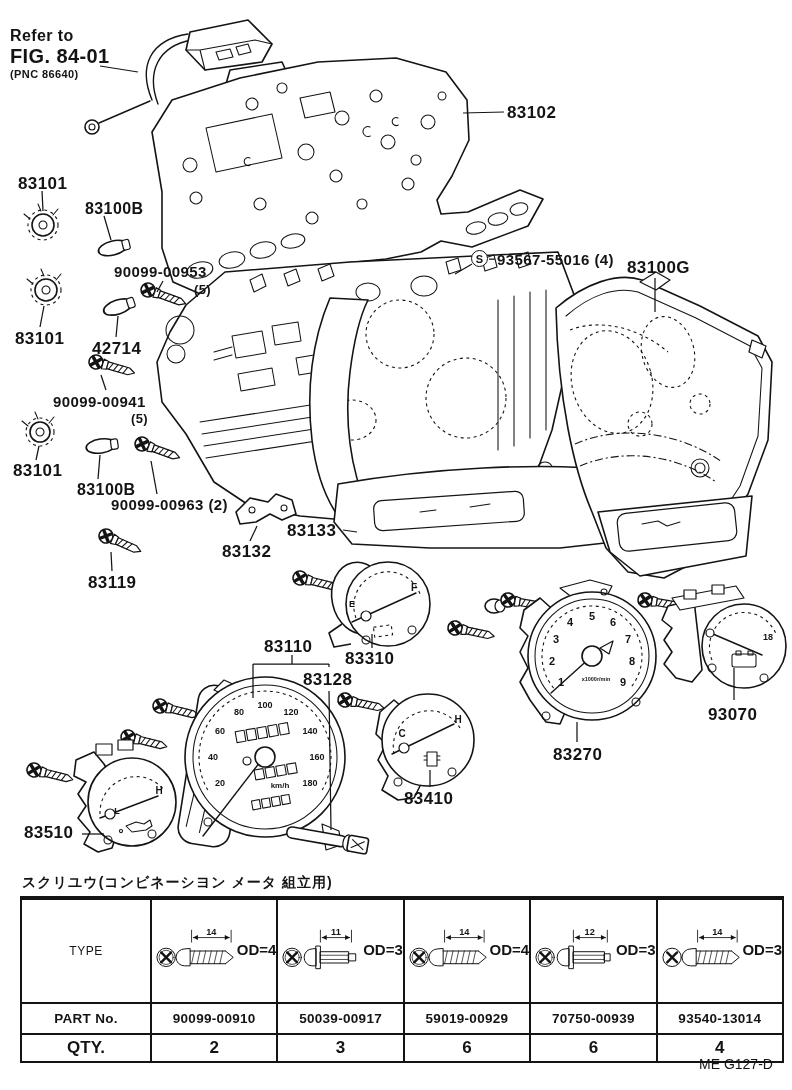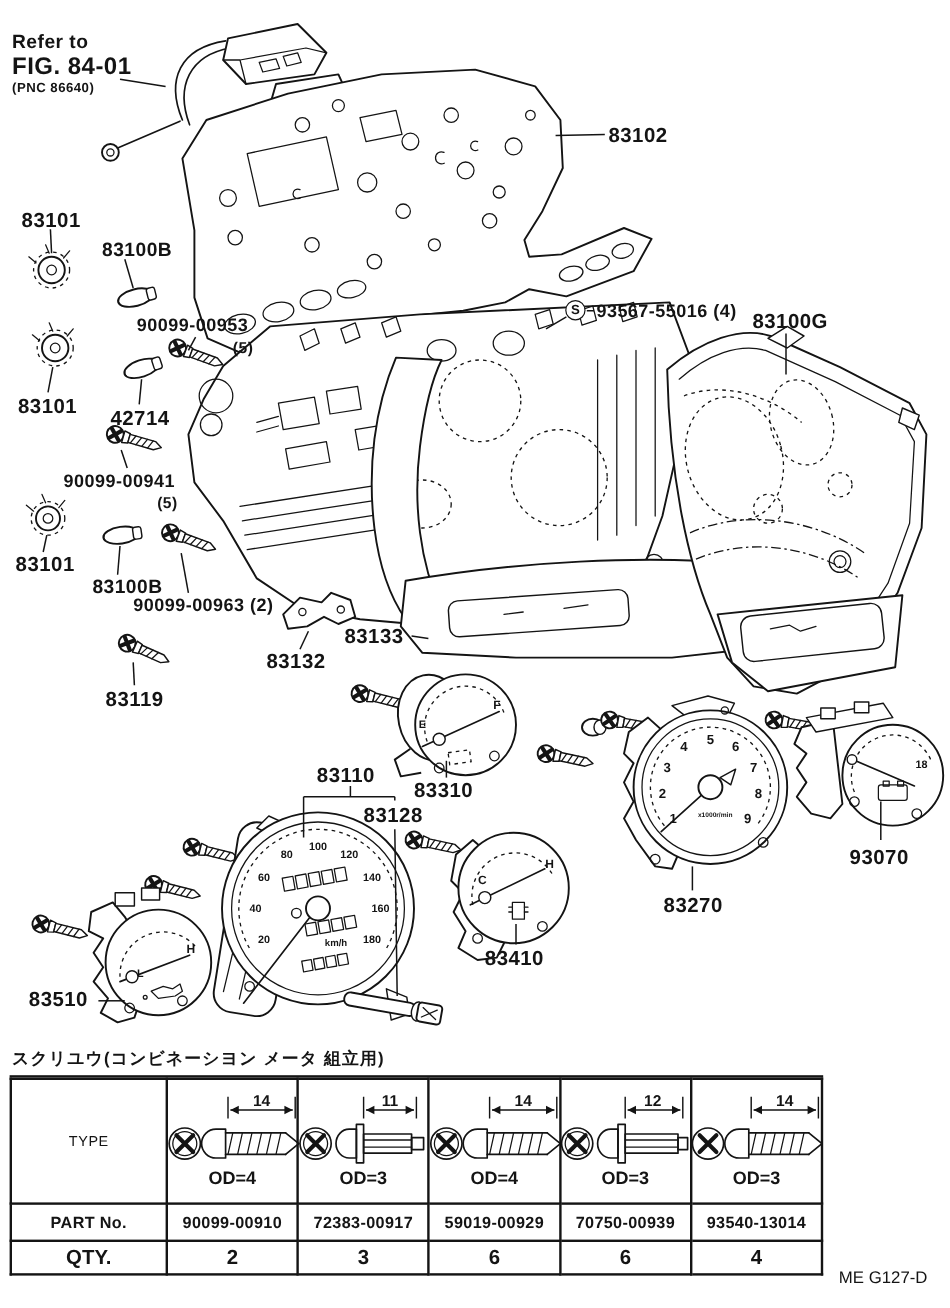--- a/index.html
+++ b/index.html
@@ -7,31 +7,31 @@
   .page{position:relative;width:792px;height:1090px;background:#fff;color:#141414;
         font-family:"Liberation Sans",sans-serif;overflow:hidden}
   .diagram-svg{position:absolute;left:0;top:0}
   .callout{position:absolute;font-weight:700;white-space:nowrap;color:#141414;letter-spacing:.4px;line-height:1}
   .fs20{font-size:20px}.fs17{font-size:17px}.fs16{font-size:16px}.fs15{font-size:15px}
   .fs13{font-size:13px}.fs11{font-size:11px}
   .s-circle{position:absolute;width:17px;height:17px;border:1.7px solid #141414;border-radius:50%;
             font-size:11px;font-weight:700;display:flex;align-items:center;justify-content:center;
             background:#fff;color:#141414}
   
-  .parts-table{position:absolute;left:8px;top:874px;width:678px}
+  .parts-table{position:absolute;left:20px;top:874px;width:764px}
   .pt-title{font-size:14px;font-weight:700;padding:0 0 4px 2px;border-bottom:2px solid #141414;letter-spacing:1px}
   .parts-table table{width:100%;border-collapse:collapse;table-layout:fixed}
   .parts-table td{border:2px solid #141414;text-align:center;vertical-align:middle;padding:0}
   .parts-table col.c0{width:130px}
   .rowlabel{font-size:12px;font-weight:400;letter-spacing:.5px}
   .typecell{height:104px}
   .partno td{font-size:13.5px;font-weight:700;height:31px;letter-spacing:.3px}
   .qtyrow td{font-size:17px;font-weight:700;height:28px}
   .odlabel{font-size:15px;font-weight:700;margin-top:-3px}
-  .screwbox{display:flex;flex-direction:column;align-items:center;justify-content:center}
+  .screwbox{display:flex;flex-direction:row;align-items:center;justify-content:center}
   .footer-code{position:absolute;left:699px;top:1056px;font-size:14px;font-weight:400}
   
   .k {stroke:#141414;fill:none;stroke-width:1.4;stroke-linecap:round;stroke-linejoin:round}
   .kt{stroke:#141414;fill:none;stroke-width:1.05;stroke-linecap:round;stroke-linejoin:round}
   .kw{stroke:#141414;fill:#fff;stroke-width:1.6;stroke-linejoin:round}
   .kw2{stroke:#141414;fill:#fff;stroke-width:1.2;stroke-linejoin:round}
   .kd{stroke:#141414;fill:none;stroke-width:1.1;stroke-dasharray:3,3.5}
   .kdd{stroke:#141414;fill:none;stroke-width:1.1;stroke-dasharray:8,3,2,3}
   .ld{stroke:#141414;fill:none;stroke-width:1.25}
   text.dial{fill:#141414;font-family:"Liberation Sans",sans-serif;font-weight:700}
@@ -553,21 +553,21 @@
           <path class="kt" d="M60,33 l-4,18 M68,33 l-4,18 M76,33 l-4,18 M84,33 l-4,18 M92,33 l-4,18 M100,33 l-4,18"></path>
           <path class="k" d="M104,33 L115,42 L104,51"></path>
         </svg>
         <div class="odlabel">OD=3</div>
               </div>
             </td>
     </tr>
     <tr class="partno">
       <td>PART No.</td>
       <td>90099-00910</td>
-      <td>72383-00917</td>
+      <td>50039-00917</td>
       <td>59019-00929</td>
       <td>70750-00939</td>
       <td>93540-13014</td>
     </tr>
     <tr class="qtyrow">
       <td>QTY.</td>
       <td>2</td>
       <td>3</td>
       <td>6</td>
       <td>6</td>

